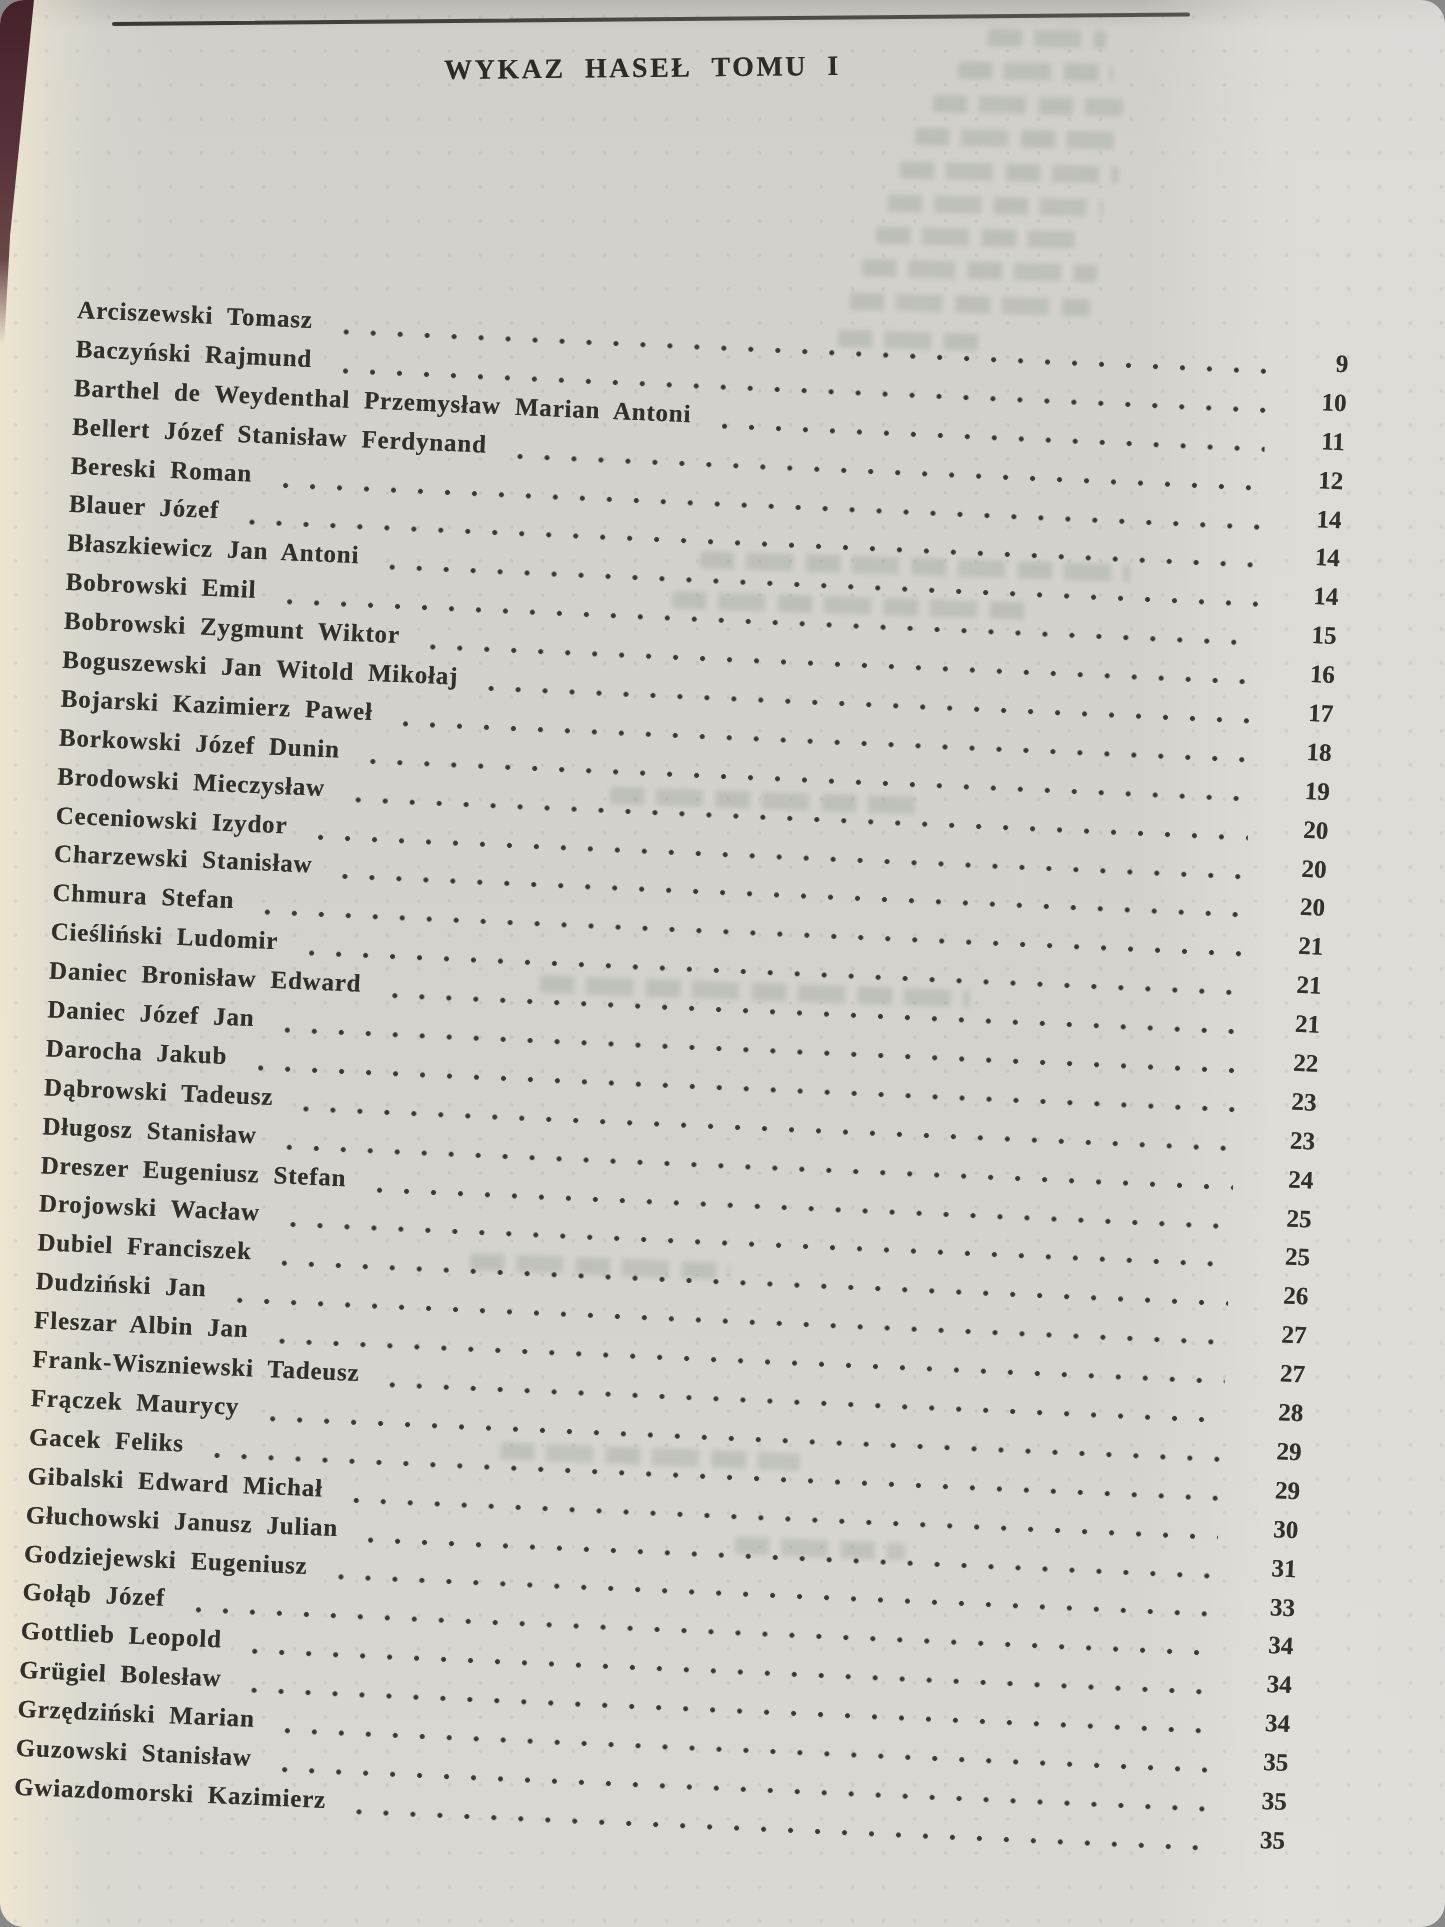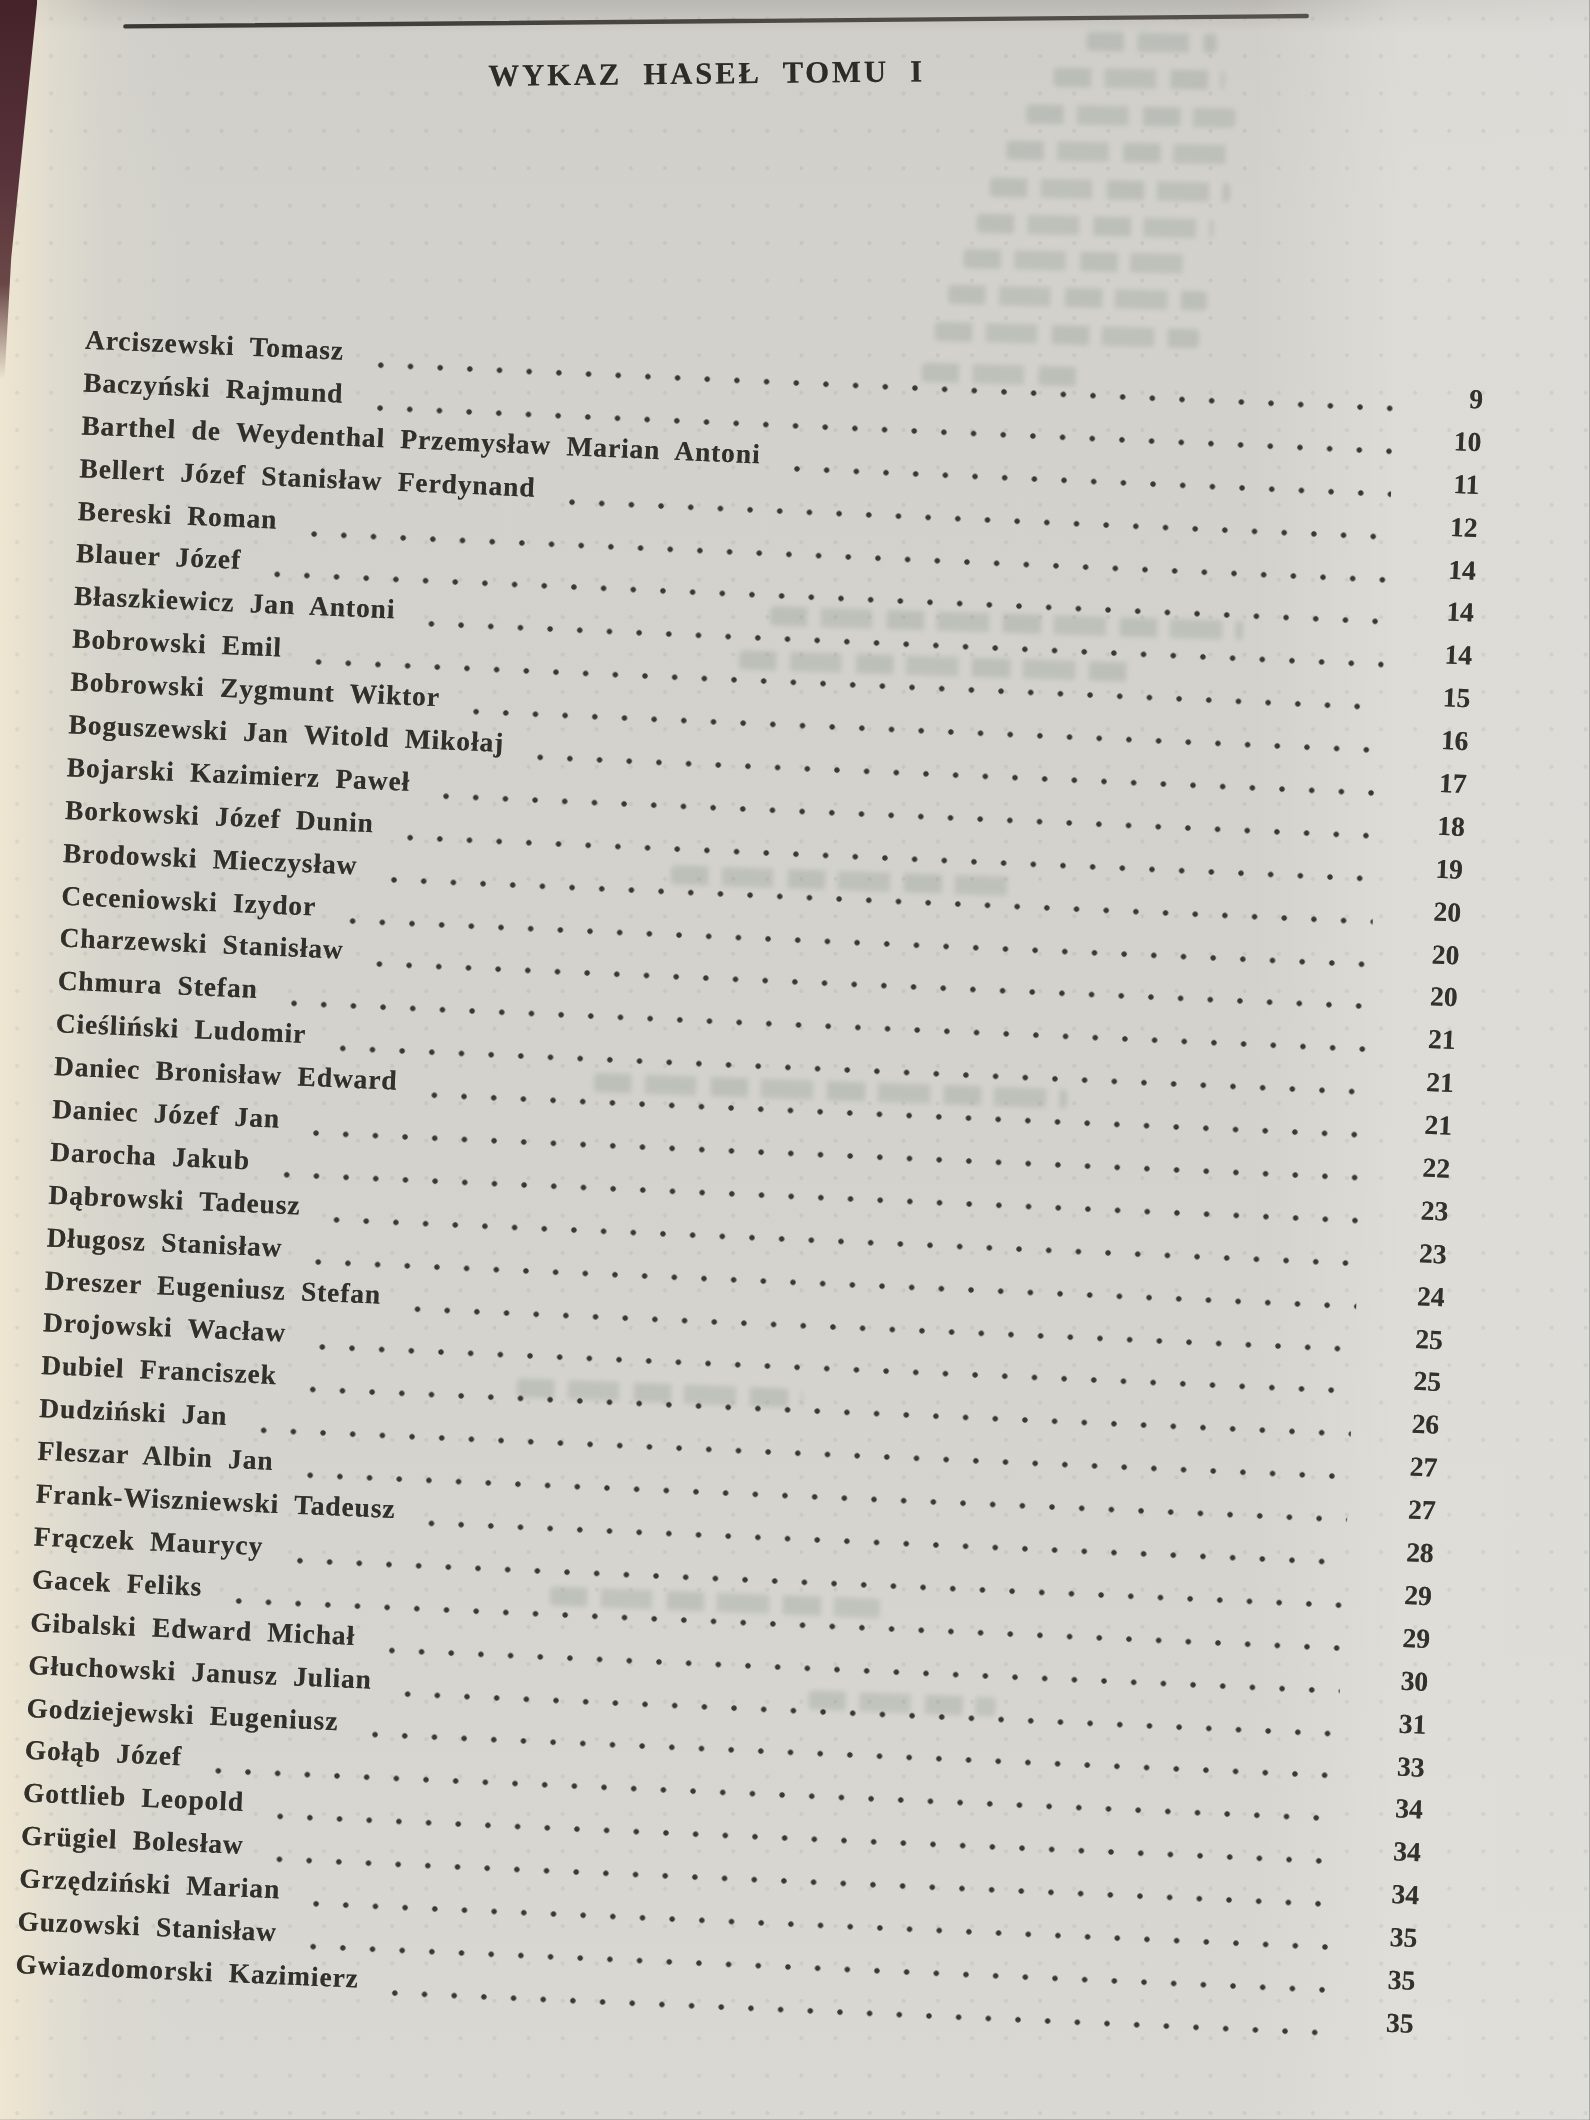--- a/index.html
+++ b/index.html
@@ -10,20 +10,21 @@
     font-family:"Liberation Serif","DejaVu Serif",serif;
     background:
       
       linear-gradient(90deg, rgba(240,231,209,.95) 0px, rgba(234,227,209,.6) 45px, rgba(222,218,207,.3) 95px, rgba(214,211,203,0) 165px),
       
       linear-gradient(90deg, rgba(0,0,0,0) 79%, rgba(229,228,223,.55) 88%, rgba(225,224,220,.7) 100%),
       
       linear-gradient(180deg, rgba(158,156,150,.45) 0px, rgba(158,156,150,0) 30px),
       
       linear-gradient(180deg, #cfcec9 0%, #d2d1cb 10%, #d3d2cc 55%, #d6d5cf 82%, #d9d8d2 100%);
+    border-radius: 24px;
   }
   
   .page::before{
     content:"";position:absolute;inset:0;pointer-events:none;
     background-image:radial-gradient(circle, rgba(112,113,106,.20) 1.4px, rgba(112,113,106,0) 2.3px);
     background-size:31px 34px;
     opacity:.6;
   }
   .cover-edge{
     position:absolute;left:0;top:0;width:34px;height:345px;

